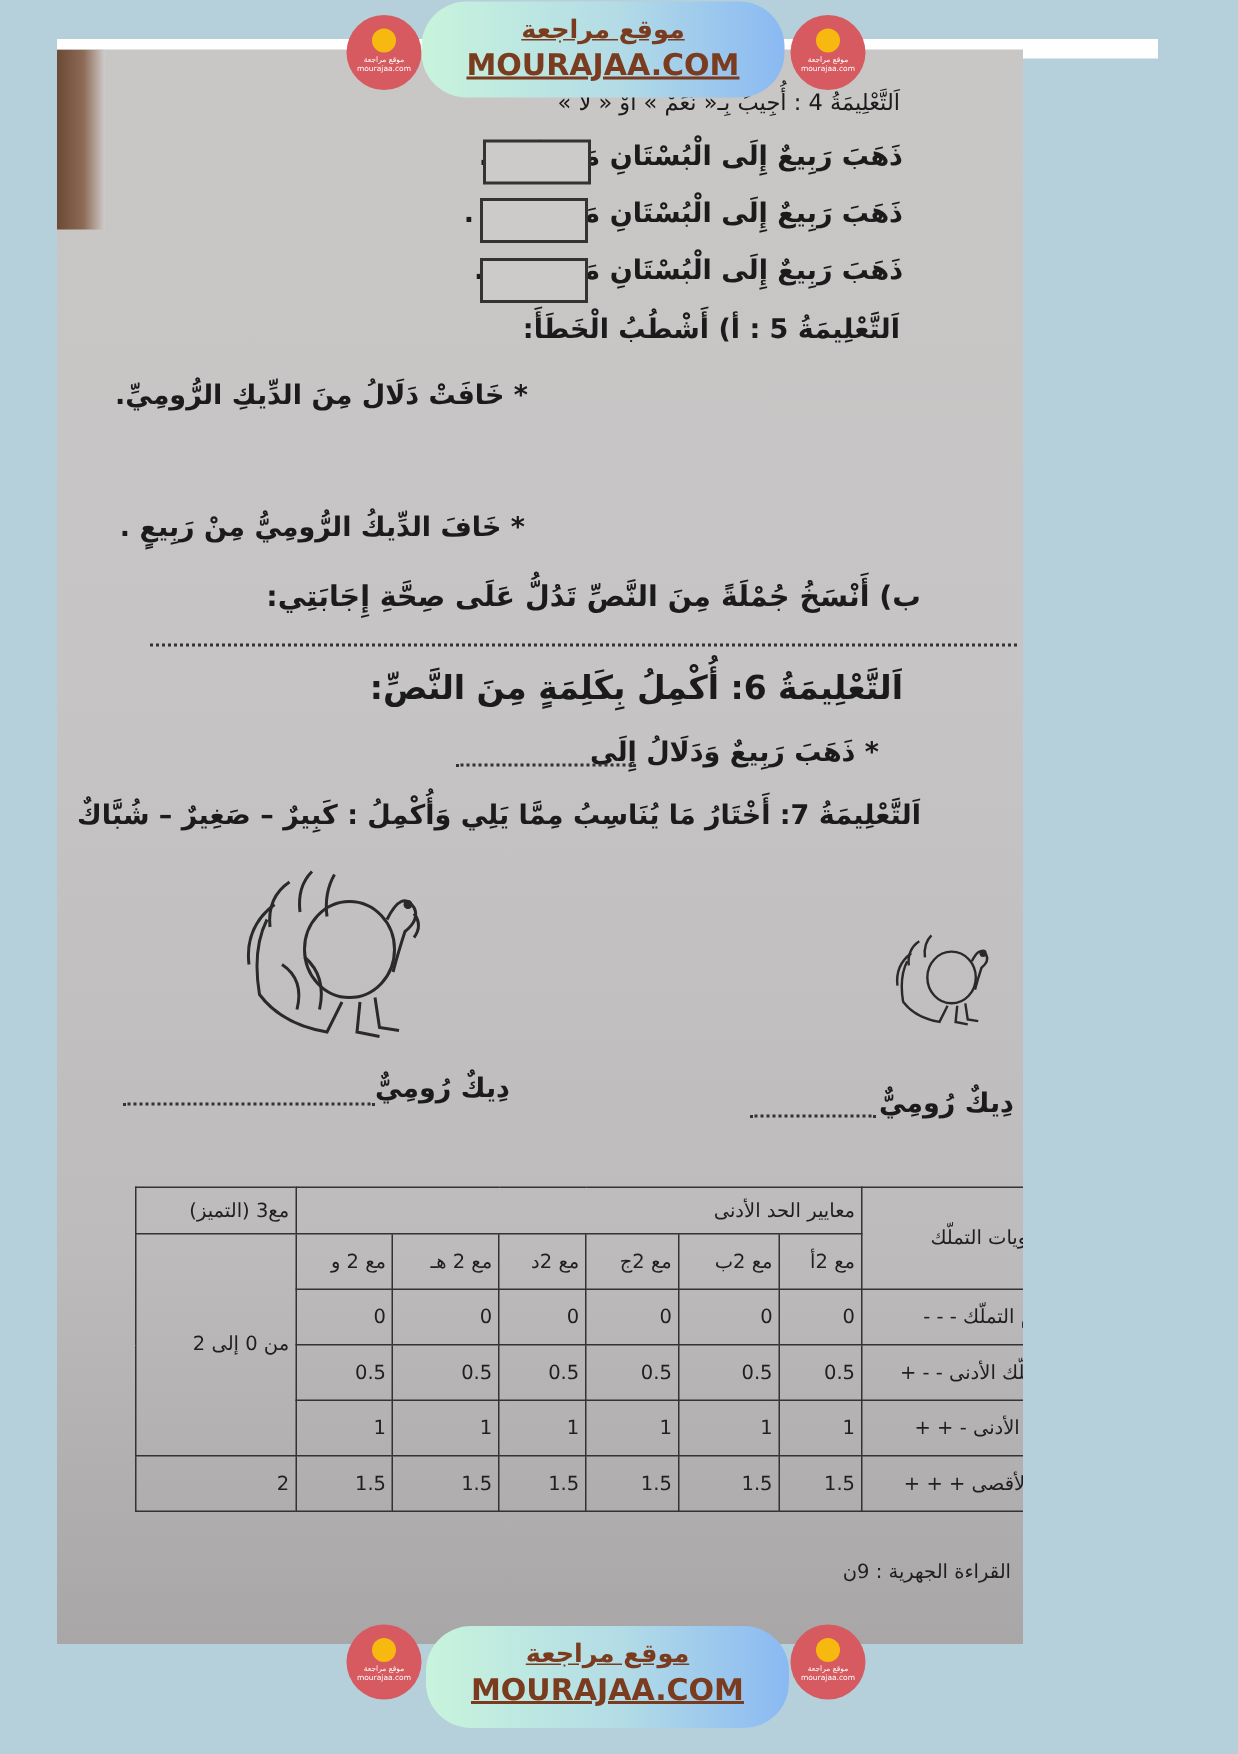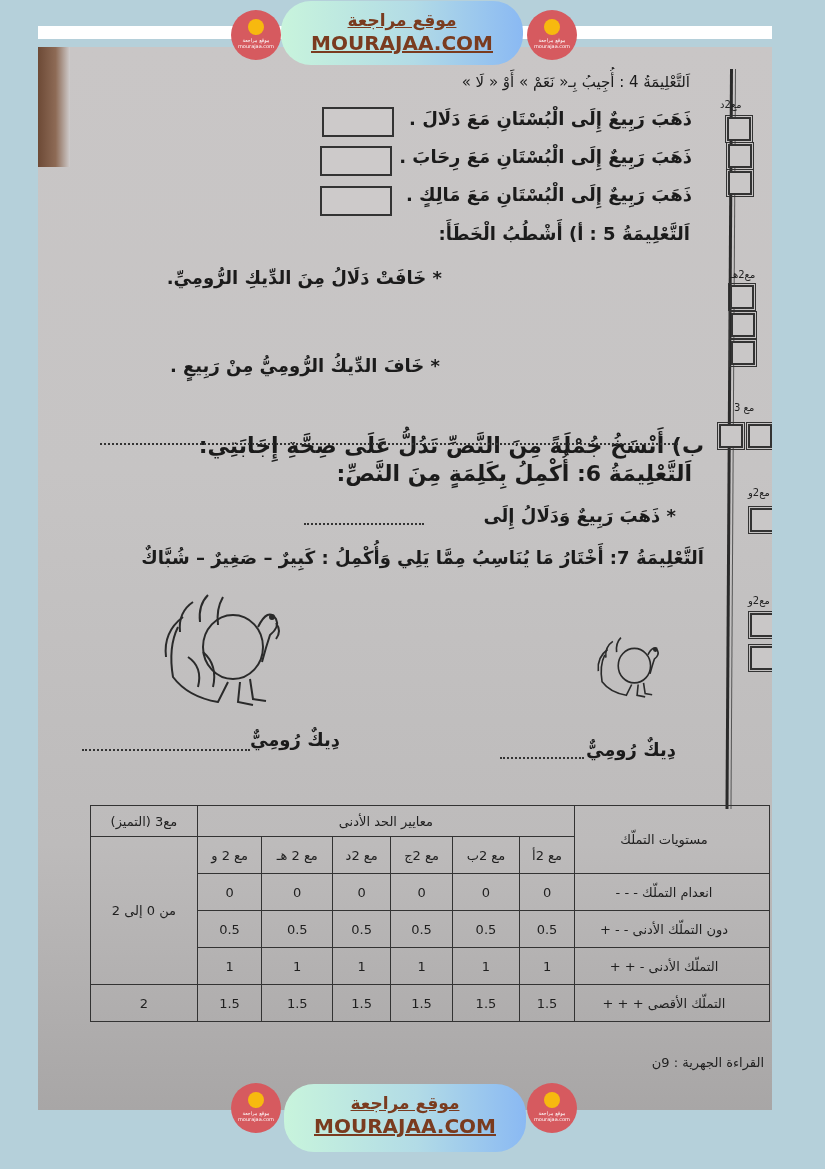--- a/index.html
+++ b/index.html
@@ -3,21 +3,21 @@
 <meta charset="utf-8">
 <style>
   html, body { margin:0; padding:0; }
   body {
     width:825px; height:1169px; position:relative; overflow:hidden;
     background:#b5d0da;
     font-family:"DejaVu Sans", sans-serif;
   }
   .white-strip { position:absolute; left:38px; top:26px; width:734px; height:13px; background:#ffffff; }
   .paper {
-    position:absolute; left:38px; top:47px; width:734px; height:1063px;
+    position:absolute; left:38px; top:33px; width:644px; height:1063px;
     background:linear-gradient(180deg,#c9c6c6 0%,#c6c4c4 40%,#bdbbbb 75%,#a8a6a6 100%);
     overflow:hidden;
   }
   .paper .edge { position:absolute; left:0; top:0; width:32px; height:120px;
     background:linear-gradient(90deg,#6d4a36 0%,#8d6a55 55%,#cfcccc 100%); }
   .vline { position:absolute; left:692px; top:22px; width:3px; height:740px; background:#2a2a2a; transform:rotate(0.35deg); transform-origin:top; }
   .vline2 { position:absolute; left:697px; top:22px; width:1px; height:740px; background:#555; transform:rotate(0.35deg); transform-origin:top; }
 
   .rtl { direction:rtl; position:absolute; color:#1b1b1b; font-family:"DejaVu Sans", sans-serif; white-space:nowrap; }
   .title { font-size:18px; font-weight:bold; }
@@ -27,21 +27,21 @@
   .ansbox { position:absolute; width:68px; height:26px; border:2px solid #333; background:#cdcaca; }
   .mbox { position:absolute; width:20px; height:20px; border:2px solid #333; outline:1px solid #333; outline-offset:1px; background:#c9c7c7; }
   .mlabel { position:absolute; font-size:10px; color:#222; direction:rtl; white-space:nowrap; }
 
   .turkey { position:absolute; }
 
   table.grid {
     position:absolute; left:52px; top:758px; width:680px; border-collapse:collapse;
     direction:rtl; font-size:13px; color:#1f1f1f;
   }
-  table.grid td { border:1.5px solid #333; text-align:center; height:36px; padding:0 4px; }
+  table.grid td { border:1.5px solid #333; text-align:right; height:36px; padding:0 4px; }
   table.grid td.lvl { text-align:center; width:170px; padding-right:20px; }
   table.grid td.hdr { height:30px; }
 
   .footer-note { position:absolute; right:8px; top:1008px; direction:rtl; font-size:13px; color:#1f1f1f; }
 
   .banner {
     position:absolute; width:242px; height:64px; border-radius:30px;
     background:linear-gradient(90deg,#c8f4dc 0%,#b2dbe6 55%,#8ab9f3 100%);
     text-align:center; color:#7a3b1f; font-weight:bold;
   }
@@ -70,21 +70,21 @@
   <div class="ansbox" style="left:282px; top:139px;"></div>
 
   <div class="mlabel" style="left:682px; top:52px;">مع2د</div>
   <div class="mbox" style="left:689px; top:70px;"></div>
   <div class="mbox" style="left:690px; top:97px;"></div>
   <div class="mbox" style="left:690px; top:124px;"></div>
 
   <div class="rtl title" style="right:82px; top:176px;">اَلتَّعْلِيمَةُ 5 : أ) أَشْطُبُ الْخَطَأَ:</div>
   <div class="rtl line" style="right:330px; top:220px;">* خَافَتْ دَلَالُ مِنَ الدِّيكِ الرُّومِيِّ.</div>
   <div class="rtl line" style="right:332px; top:308px;">* خَافَ الدِّيكُ الرُّومِيُّ مِنْ رَبِيعٍ .</div>
-  <div class="rtl line" style="right:68px; top:354px; font-size:22px;margin-top:32px;">ب) أَنْسَخُ جُمْلَةً مِنَ النَّصِّ تَدُلُّ عَلَى صِحَّةِ إِجَابَتِي:</div>
+  <div class="rtl line" style="right:68px; top:354px; font-size:19px;">ب) أَنْسَخُ جُمْلَةً مِنَ النَّصِّ تَدُلُّ عَلَى صِحَّةِ إِجَابَتِي:</div>
   <div class="dots" style="left:62px; width:578px; top:396px;"></div>
 
   <div class="mlabel" style="left:692px; top:222px;">مع2هـ</div>
   <div class="mbox" style="left:692px; top:238px;"></div>
   <div class="mbox" style="left:693px; top:266px;"></div>
   <div class="mbox" style="left:693px; top:294px;"></div>
   <div class="mlabel" style="left:696px; top:355px;">مع 3</div>
   <div class="mbox" style="left:681px; top:377px;"></div>
   <div class="mbox" style="left:710px; top:377px;"></div>
 

